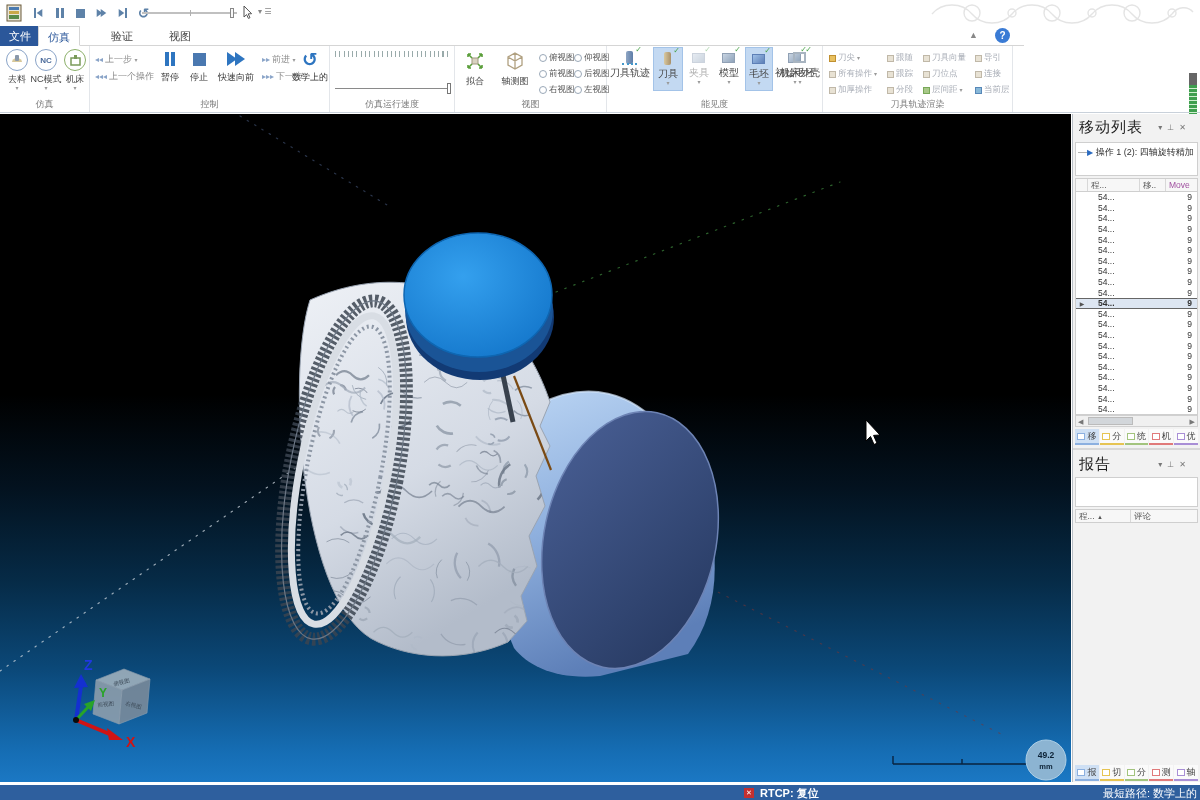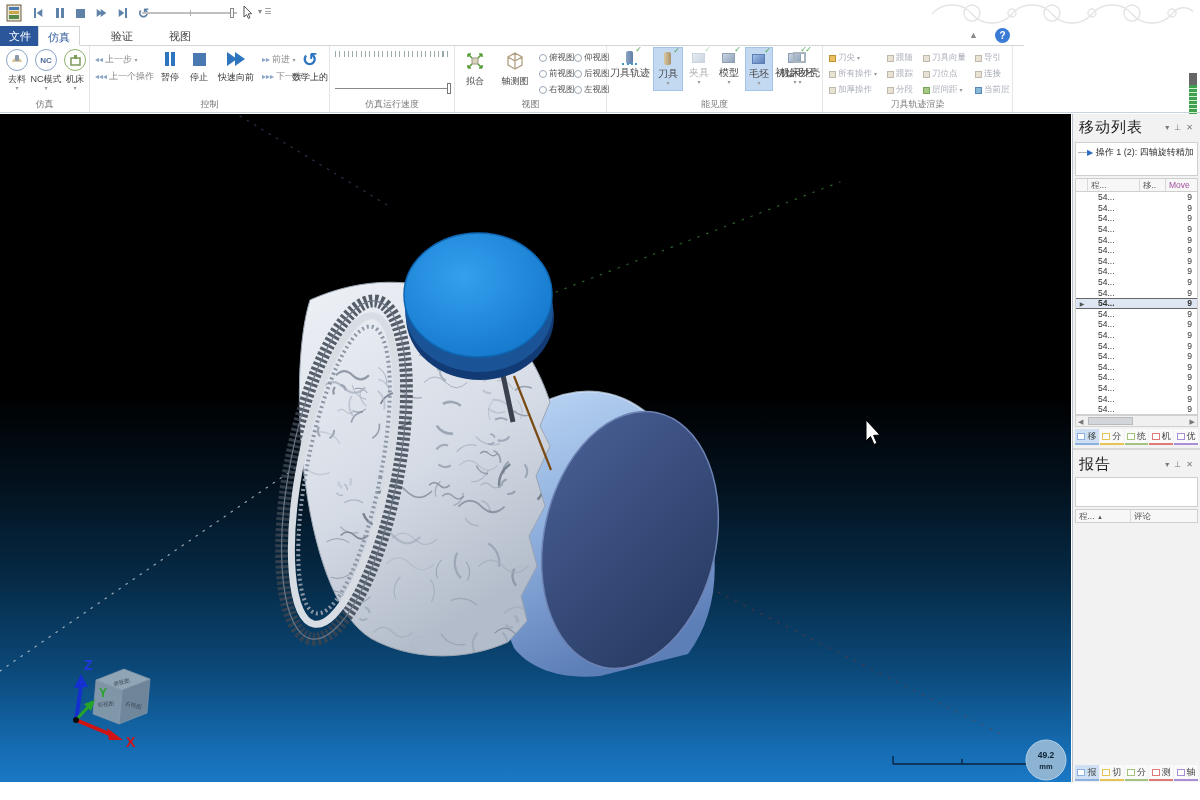--- a/index.html
+++ b/index.html
@@ -72,21 +72,21 @@
 
   
   #main { position:absolute; left:0; top:114px; width:1200px; height:668px; }
   #viewport { position:absolute; left:0; top:0; width:1071px; height:668px; cursor:crosshair;
      background:linear-gradient(180deg,#000 0%,#000 42%,#03121f 56%,#062b47 70%,#0b4878 83%,#156cb2 95%,#1b78c4 100%); }
   #viewport svg { position:absolute; inset:0; }
 
   
   #right-panel { position:absolute; left:1072px; top:0; width:128px; height:668px; background:#f2f2f2; border-left:1px solid #b9bfc6; }
   .ptitle { font-size:15px; color:#1d1d1d; letter-spacing:1px; }
-  .phead { position:absolute; left:6px; right:7px; height:20px; display:flex; align-items:center; }
+  .phead { position:absolute; left:6px; right:14px; height:20px; display:flex; align-items:center; }
   .phead .sp { flex:1; }
   .phicon { font-size:8px; color:#777; margin-left:5px; }
   .wbox { position:absolute; left:2px; right:2px; background:#fff; border:1px solid #cfcfcf; }
   .thead { position:absolute; left:2px; right:2px; height:14px; background:#f7f7f7; border:1px solid #cfcfcf; display:flex; font-size:8.5px; color:#555; align-items:center; }
   .thead .c { border-right:1px solid #d8d8d8; height:100%; line-height:13px; padding-left:3px; }
   #ml-rows { position:absolute; left:2px; right:2px; top:78px; height:223px; background:#fff; border:1px solid #cfcfcf; border-top:none; overflow:hidden; }
   .mrow { display:flex; height:10.6px; font-size:8.5px; color:#333; align-items:center; }
   .mrow .gut { width:12px; text-align:center; font-size:6px; color:#555; }
   .mrow .c0 { width:52px; padding-left:10px; }
   .mrow .c1 { width:26px; }
@@ -791,13 +791,18 @@
             <div class="ptab" style="border-bottom: 2px solid rgb(169, 143, 214);">
               <span class="ptab-ic" style="border-color: rgb(169, 143, 214);"></span>
               <span>轴</span>
             </div>
           </div>
       </div>
     </div>
   </div>
 
   <div id="bottom-gap"></div>
+  <div id="statusbar">
+    <span id="rtcp-badge">✕</span>
+    <span id="rtcp-text">RTCP: 复位</span>
+    <span id="path-text">最短路径: 数学上的</span>
+  </div>
 </div>
 
 </body></html>

